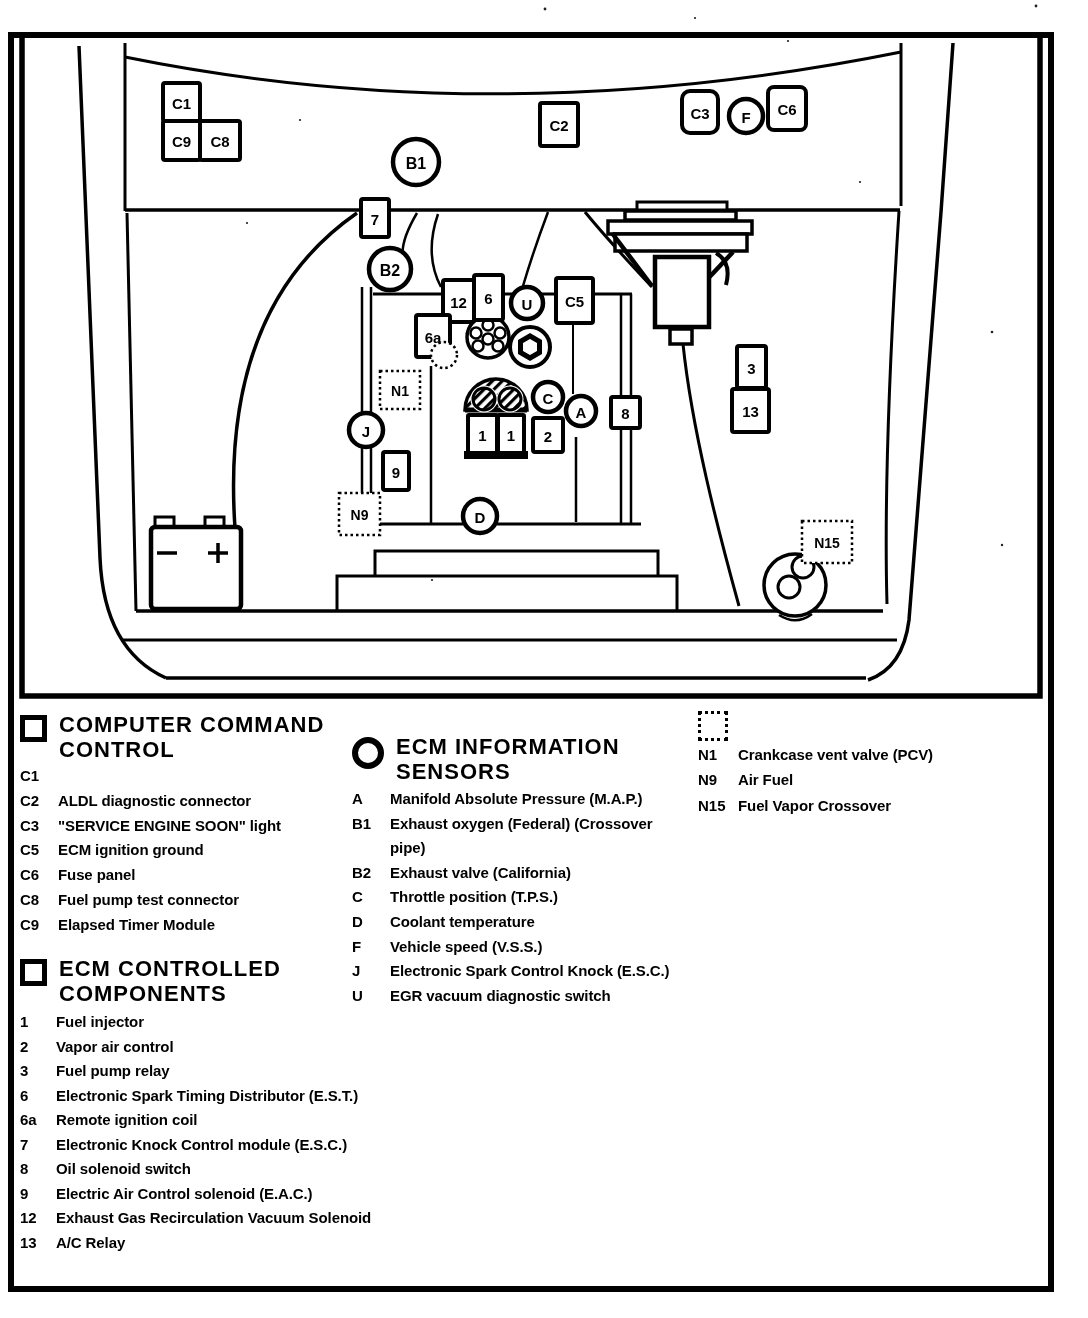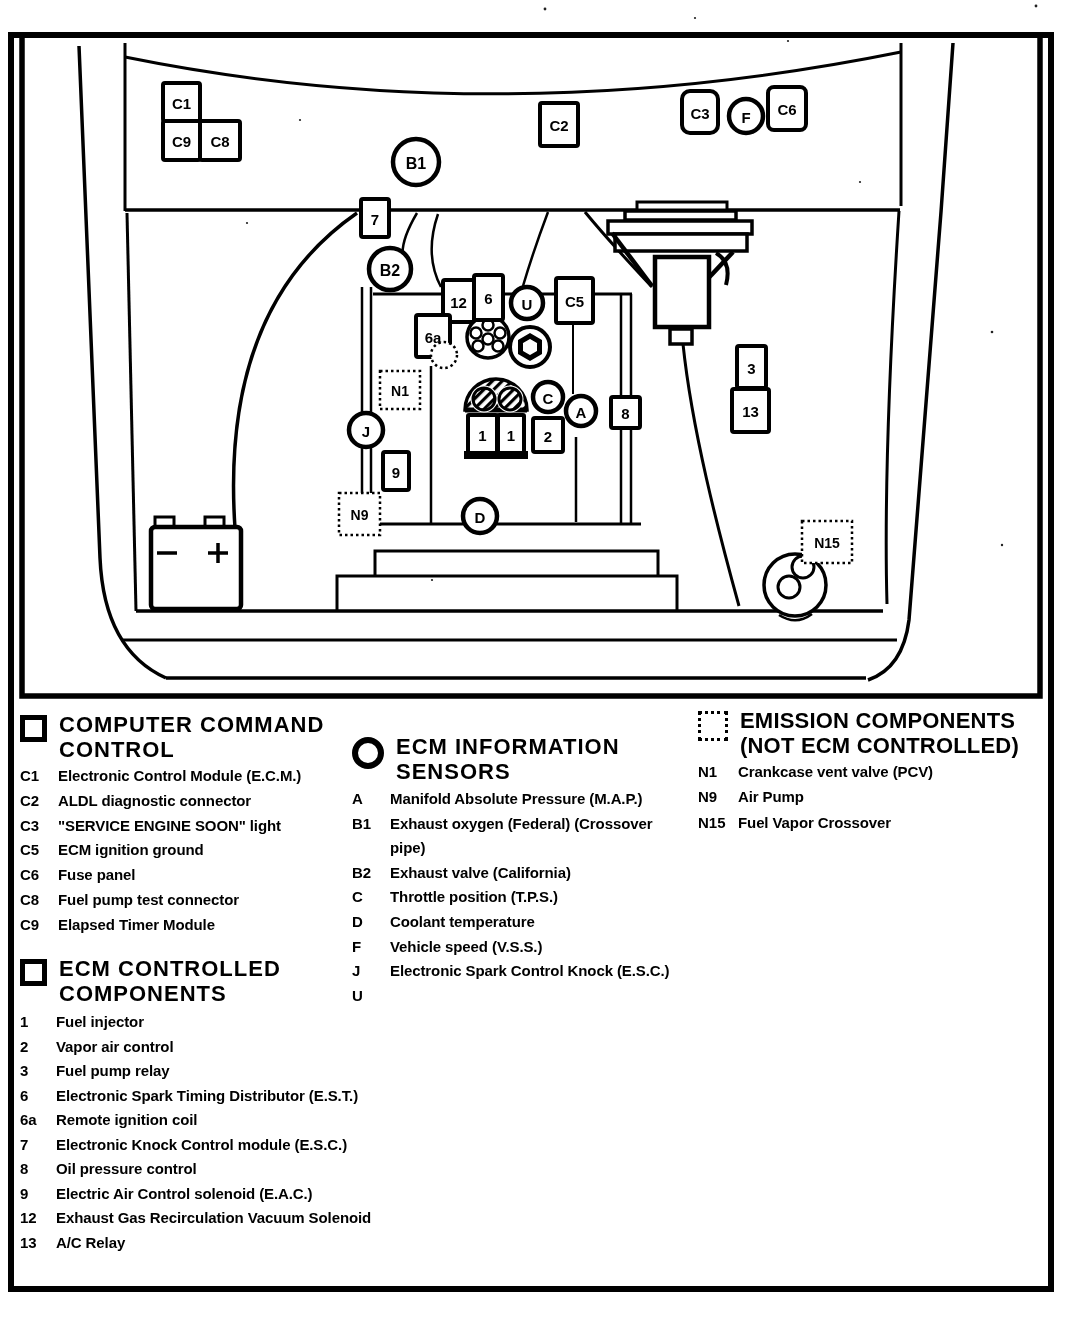--- a/index.html
+++ b/index.html
@@ -265,21 +265,20 @@
   </svg>
 
   <div class="legend-section s1">
     <div class="legend-header">
       <div class="legend-icon icon-square"></div>
       <div class="legend-title">COMPUTER COMMAND CONTROL</div>
     </div>
     <div class="legend-items">
         <div class="legend-item">
           <span class="code">C1</span>
-          <span class="label">Electronic Control Module (E.C.M.)</span>
         </div>
         <div class="legend-item">
           <span class="code">C2</span>
           <span class="label">ALDL diagnostic connector</span>
         </div>
         <div class="legend-item">
           <span class="code">C3</span>
           <span class="label">"SERVICE ENGINE SOON" light</span>
         </div>
         <div class="legend-item">
@@ -330,37 +329,37 @@
         <div class="legend-item">
           <span class="code">F</span>
           <span class="label">Vehicle speed (V.S.S.)</span>
         </div>
         <div class="legend-item">
           <span class="code">J</span>
           <span class="label">Electronic Spark Control Knock (E.S.C.)</span>
         </div>
         <div class="legend-item">
           <span class="code">U</span>
+          <span class="label">EGR vacuum diagnostic switch</span>
         </div>
       </div>
   </div>
 
   <div class="legend-section s3">
     <div class="legend-header">
       <div class="legend-icon icon-dotted-square"></div>
-      <div class="legend-title">EMISSION COMPONENTS (NOT ECM CONTROLLED)</div>
     </div>
     <div class="legend-items">
         <div class="legend-item">
           <span class="code">N1</span>
           <span class="label">Crankcase vent valve (PCV)</span>
         </div>
         <div class="legend-item">
           <span class="code">N9</span>
-          <span class="label">Air Pump</span>
+          <span class="label">Air Fuel</span>
         </div>
         <div class="legend-item">
           <span class="code">N15</span>
           <span class="label">Fuel Vapor Crossover</span>
         </div>
       </div>
   </div>
 
   <div class="legend-section s4">
     <div class="legend-header">
@@ -387,21 +386,21 @@
         <div class="legend-item">
           <span class="code">6a</span>
           <span class="label">Remote ignition coil</span>
         </div>
         <div class="legend-item">
           <span class="code">7</span>
           <span class="label">Electronic Knock Control module (E.S.C.)</span>
         </div>
         <div class="legend-item">
           <span class="code">8</span>
-          <span class="label">Oil pressure control</span>
+          <span class="label">Oil solenoid switch</span>
         </div>
         <div class="legend-item">
           <span class="code">9</span>
           <span class="label">Electric Air Control solenoid (E.A.C.)</span>
         </div>
         <div class="legend-item">
           <span class="code">12</span>
           <span class="label">Exhaust Gas Recirculation Vacuum Solenoid</span>
         </div>
         <div class="legend-item">

